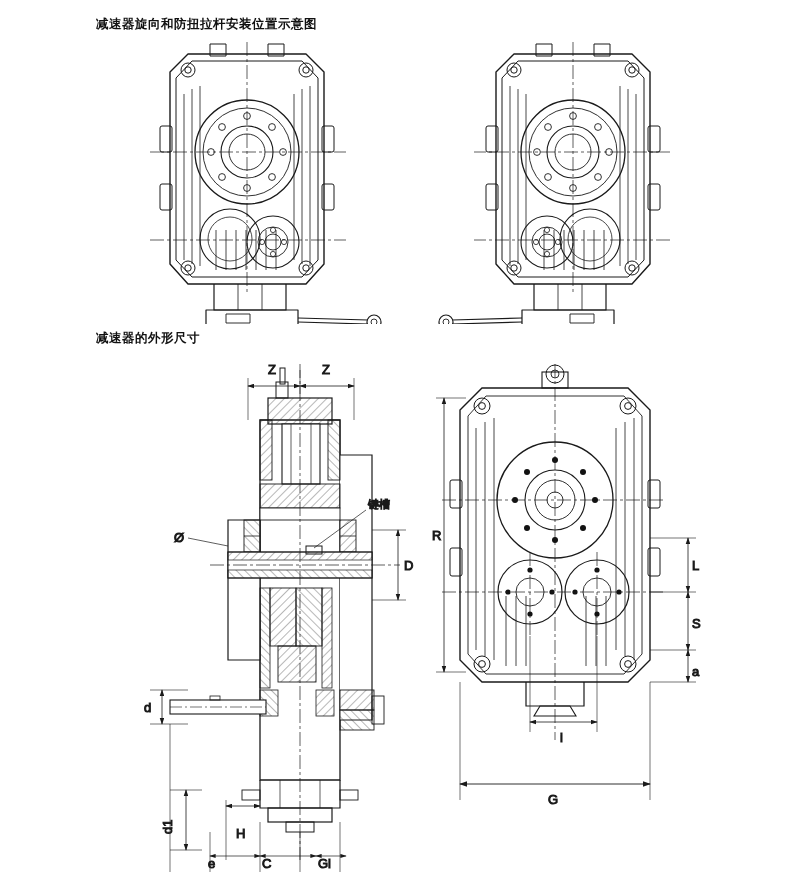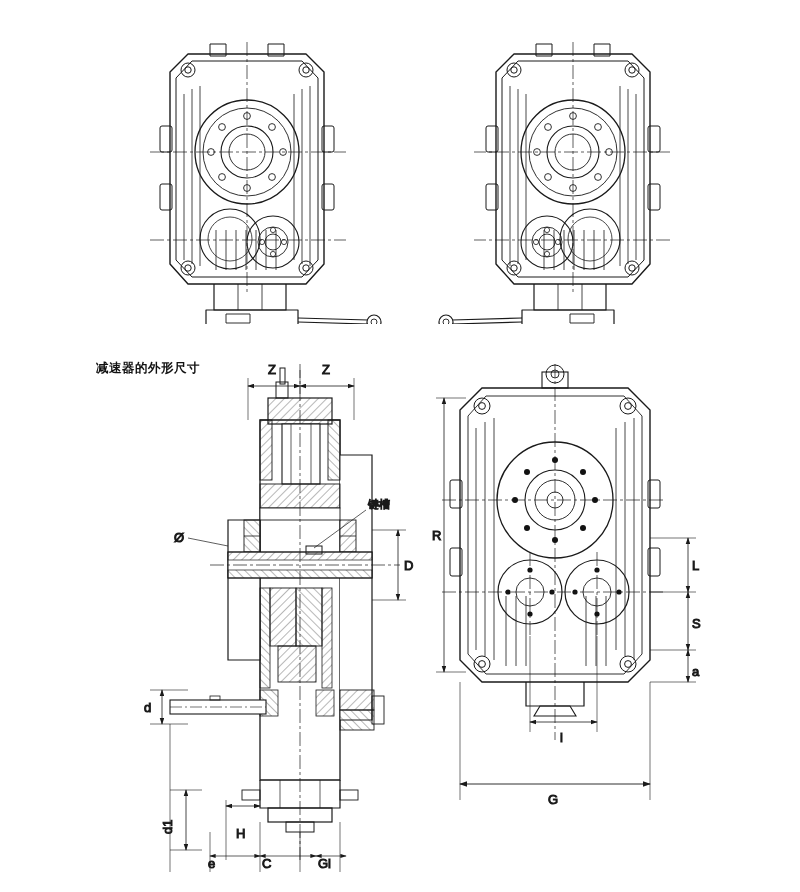--- a/index.html
+++ b/index.html
@@ -24,21 +24,21 @@
   }
   .caption {
     position: absolute;
     font-size: 12.5px;
     font-weight: bold;
     color: #111;
     letter-spacing: 0.5px;
     white-space: nowrap;
   }
   #caption-1 { left: 96px; top: 16px; }
-  #caption-2 { left: 96px; top: 360px; font-family: Liberation Mono, monospace; }
+  #caption-2 { left: 96px; top: 330px; font-family: Liberation Mono, monospace; }
 
   .fig {
     position: absolute;
   }
   #fig-orientation { left: 110px; top: 34px; width: 600px; height: 290px; }
   #fig-dimensions  { left: 110px; top: 360px; width: 620px; height: 520px; }
 
   svg { display: block; }
 
   .lbl {
@@ -50,20 +50,21 @@
     font-family: "Liberation Sans", sans-serif;
     font-size: 11px;
     fill: #111;
   }
 </style>
 </head>
 <body>
 
 <div class="page">
 
+  <div class="caption" id="caption-1">减速器旋向和防扭拉杆安装位置示意图</div>
 
   <div class="fig" id="fig-orientation">
     <svg width="600" height="290" viewBox="0 0 600 290">
       <g stroke="#1a1a1a" fill="none" stroke-width="1" stroke-linejoin="round">
 
         <g>
 
           <path d="M60 38 L78 20 L196 20 L214 38 L214 100 L214 230 L196 250 L78 250 L60 230 Z" fill="#ffffff" stroke-width="1.4"></path>
           <path d="M66 44 L82 27 L192 27 L208 44 L208 226 L192 243 L82 243 L66 226 Z"></path>
 

